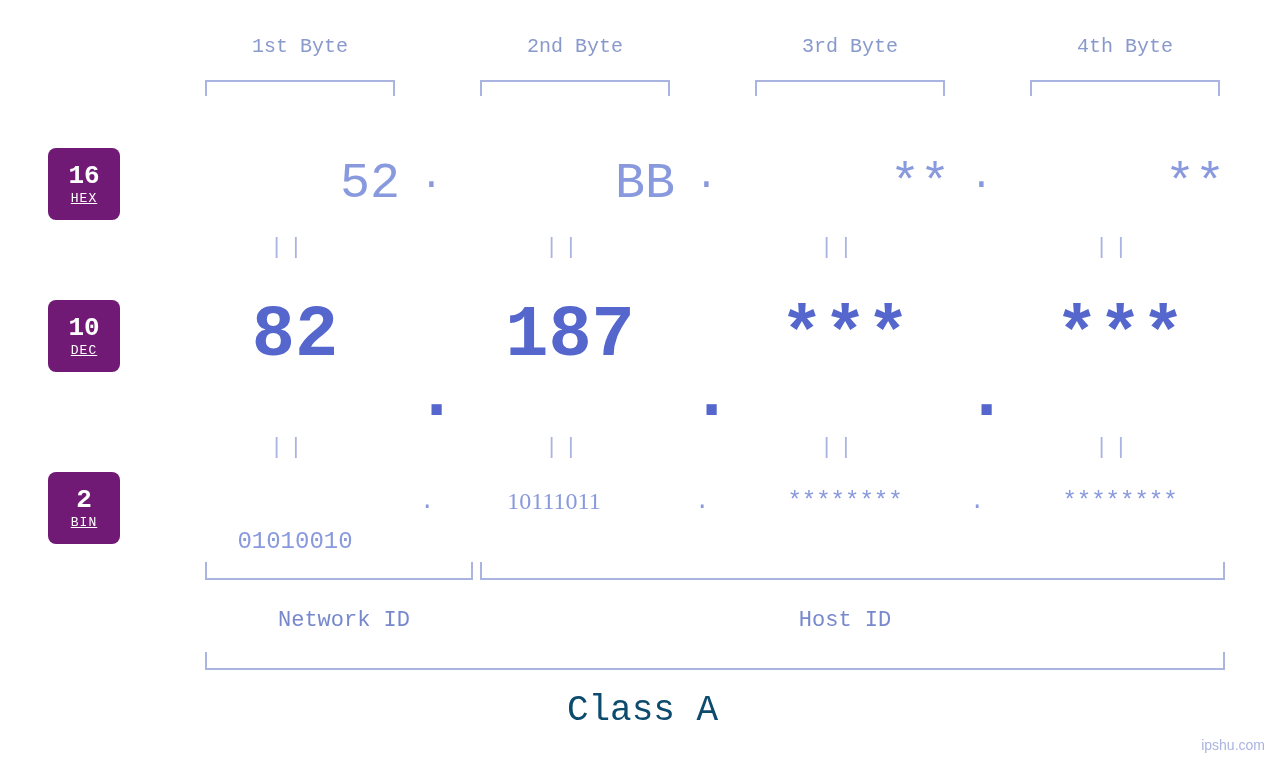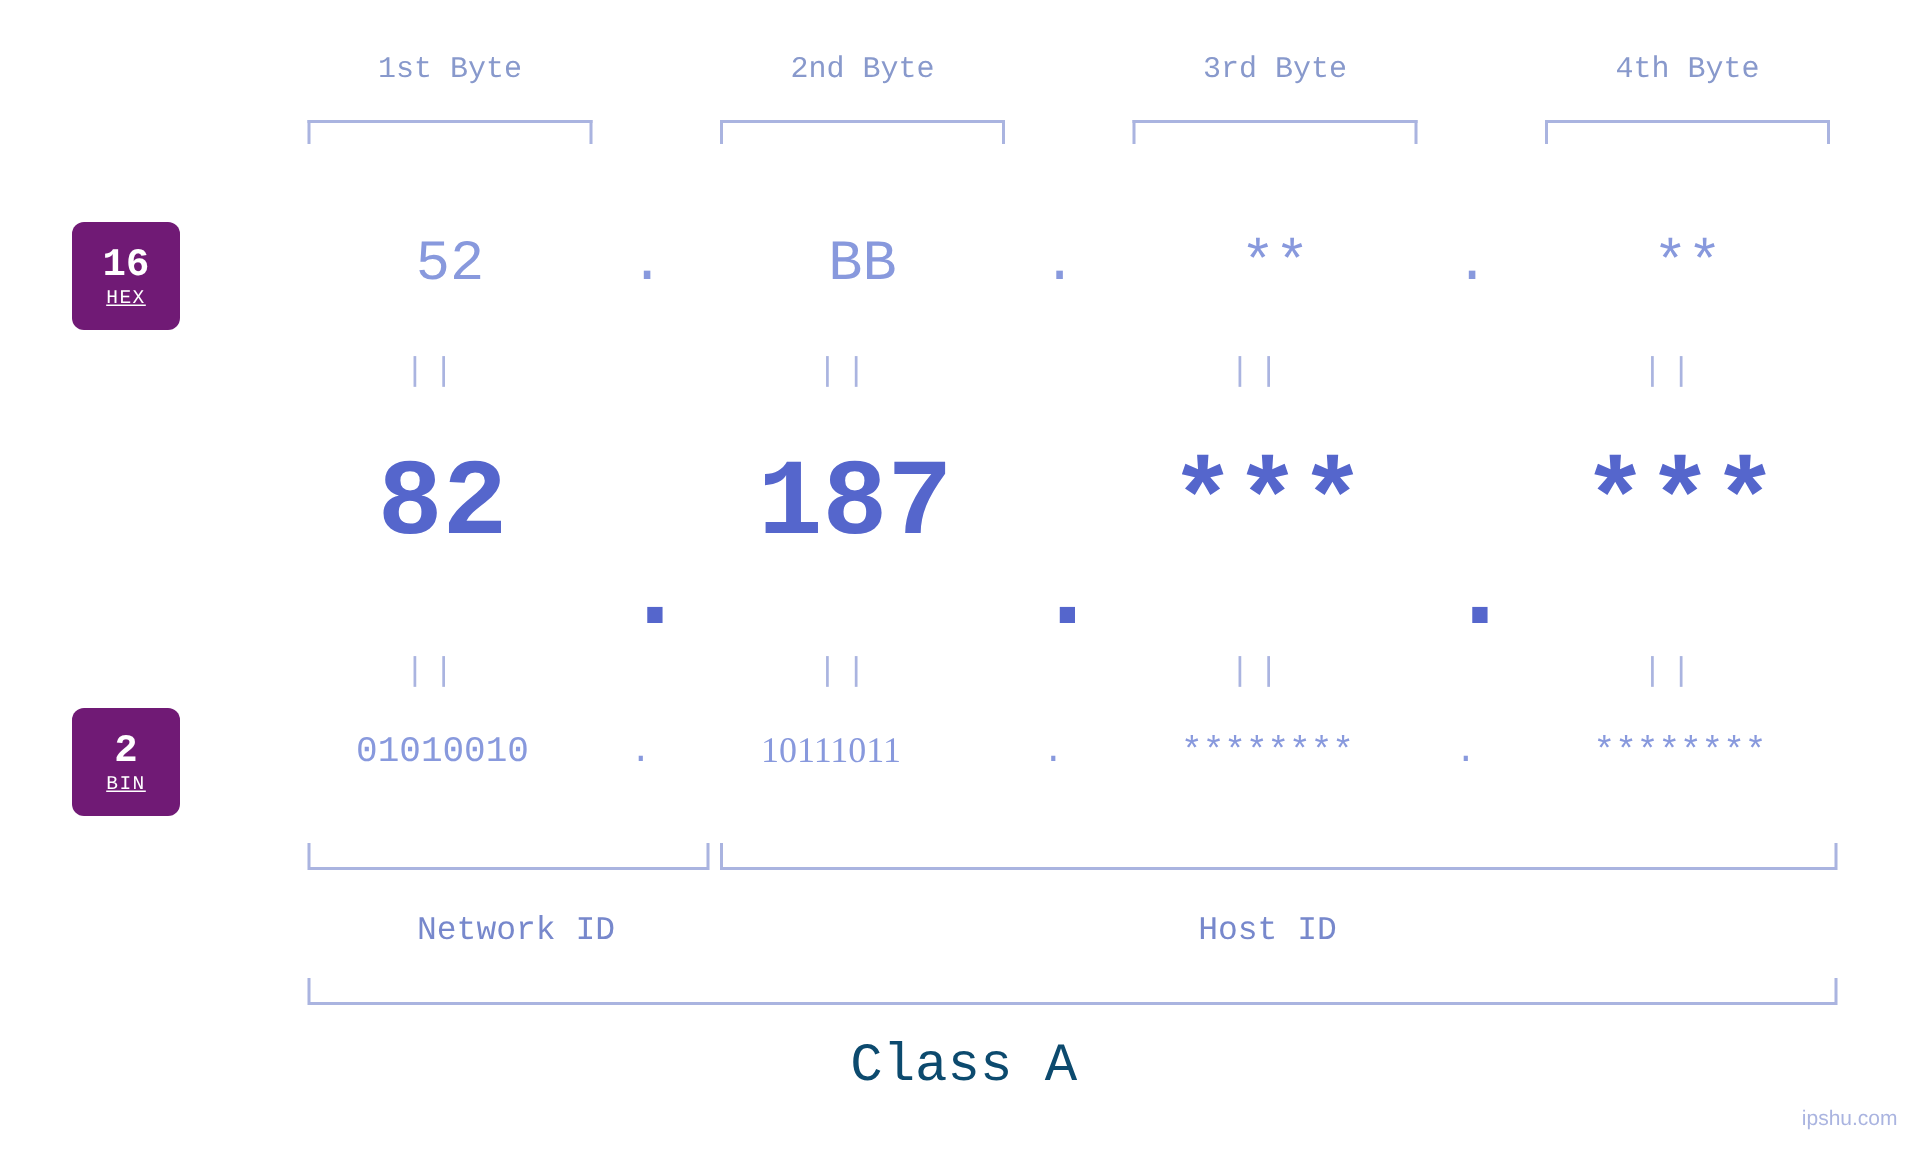--- a/index.html
+++ b/index.html
@@ -85,22 +85,22 @@
     .bracket-vert-tr1-l { position: absolute; left: 755px; top: 80px; width: 2px; height: 16px; background: #aab4e0; }
     .bracket-vert-tr1-r { position: absolute; left: 943px; top: 80px; width: 2px; height: 16px; background: #aab4e0; }
     .bracket-vert-tr2-l { position: absolute; left: 1030px; top: 80px; width: 2px; height: 16px; background: #aab4e0; }
     .bracket-vert-tr2-r { position: absolute; left: 1218px; top: 80px; width: 2px; height: 16px; background: #aab4e0; }
 
     
     .hex-val {
       position: absolute;
       top: 155px;
       color: #8899dd;
-      font-size: 38px;
-      text-align: center;
+      font-size: 50px;
+      text-align: right;
       font-family: 'Courier New', Courier, monospace;
     }
     .hex-v1 { left: 200px; width: 200px; }
     .hex-v2 { left: 475px; width: 200px; }
     .hex-v3 { left: 750px; width: 200px; }
     .hex-v4 { left: 1025px; width: 200px; }
 
     
     .dot {
       position: absolute;
@@ -154,21 +154,21 @@
 
     
     .bin-val {
       position: absolute;
       top: 488px;
       color: #8899dd;
       font-size: 24px;
       text-align: center;
       font-family: 'Courier New', Courier, monospace;
     }
-    .bin-v1 { left: 185px; width: 220px; }
+    .bin-v1 { left: 185px; width: 220px; margin-top: 40px; }
     .bin-v2 { left: 444px; width: 220px; font-family: Liberation Serif, serif; }
     .bin-v3 { left: 735px; width: 220px; }
     .bin-v4 { left: 1010px; width: 220px; }
 
     
     .bin-dot1 { top: 488px; left: 420px; font-size: 24px; color: #8899dd; }
     .bin-dot2 { top: 488px; left: 695px; font-size: 24px; color: #8899dd; }
     .bin-dot3 { top: 488px; left: 970px; font-size: 24px; color: #8899dd; }
 
     
@@ -258,20 +258,24 @@
     }
   </style>
 </head>
 <body>
 
 <div class="main-container">
 
   <div class="badge badge-hex">
     <span class="badge-num">16</span>
     <span class="badge-label">HEX</span>
+  </div>
+  <div class="badge badge-dec">
+    <span class="badge-num">10</span>
+    <span class="badge-label">DEC</span>
   </div>
   <div class="badge badge-bin">
     <span class="badge-num">2</span>
     <span class="badge-label">BIN</span>
   </div>
 
   <div class="col-header col1-header">1st Byte</div>
   <div class="col-header col2-header">2nd Byte</div>
   <div class="col-header col3-header">3rd Byte</div>
   <div class="col-header col4-header">4th Byte</div>

